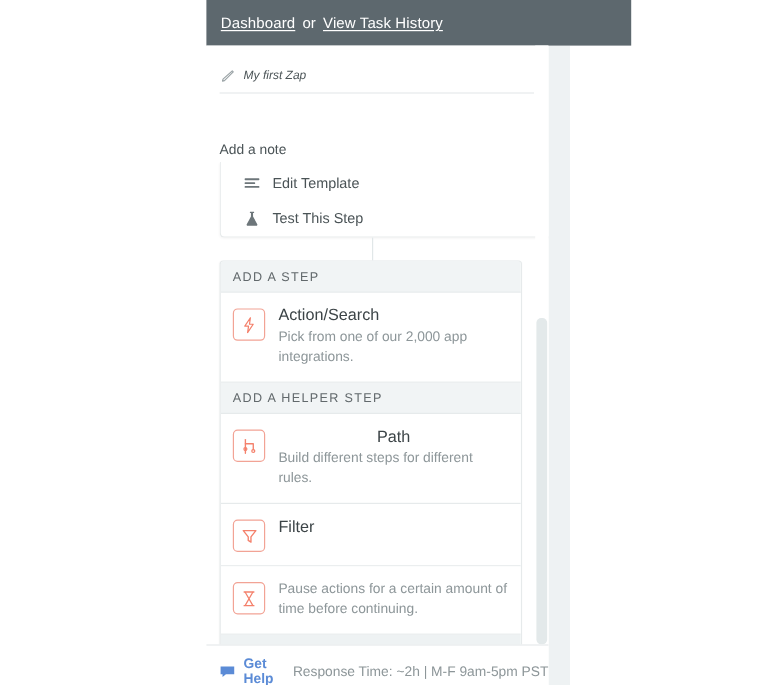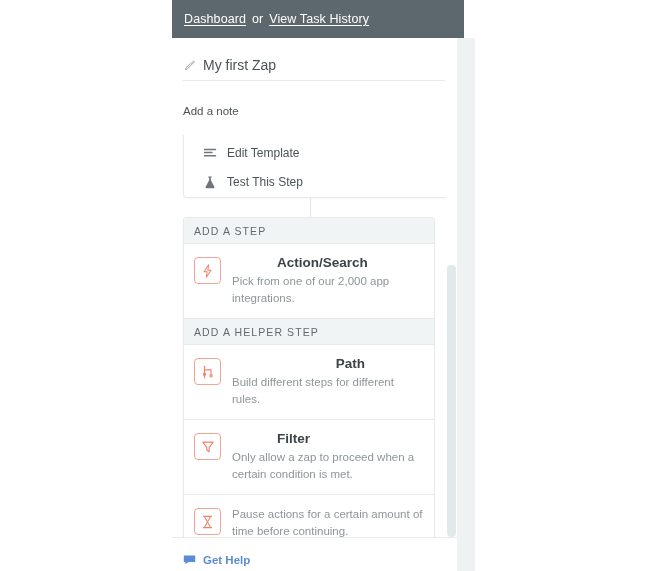--- a/index.html
+++ b/index.html
@@ -31,21 +31,21 @@
     width: 18px;
     height: 533px;
     background: #eef2f3;
   }
 
   
   .topbar {
     position: absolute;
     left: 172px;
     top: 0;
-    width: 292px;
+    width: 354px;
     height: 38px;
     background: #5d686e;
     box-sizing: border-box;
     display: flex;
     align-items: center;
     padding-left: 12px;
   }
   .topbar-link {
     color: #ffffff;
     font-size: 12.5px;
@@ -85,28 +85,29 @@
     box-sizing: border-box;
   }
   .pencil-icon {
     width: 13px;
     height: 13px;
     margin-right: 7px;
     flex: 0 0 auto;
     display: block;
   }
   .zap-title {
-    font-size: 14px;
+    font-size: 10px;
     color: #4a5356;
+    font-style: italic;
   }
 
   .add-note {
     position: absolute;
     left: 11px;
-    top: 67px;
+    top: 81px;
     font-size: 11.5px;
     color: #4a5356;
     cursor: pointer;
   }
 
   
   .step-card {
     position: absolute;
     left: 11px;
     top: 97px;
@@ -194,24 +195,23 @@
     align-items: center;
     justify-content: center;
     background: #ffffff;
   }
   .opt-icon-box svg { display: block; }
 
   .opt-text { flex: 1 1 auto; min-width: 0; }
   .opt-title {
     font-size: 13.5px;
     color: #3c4447;
-    font-weight: bold;
+    font-weight: normal;
     line-height: 16px;
     margin-bottom: 2px;
-    margin-left: 45px;
   }
   .opt-desc {
     font-size: 11.5px;
     color: #8d9699;
     line-height: 17px;
   }
 
   
   .footer {
     position: absolute;
@@ -342,21 +342,20 @@
     </div>
 
     <div class="opt-row">
       <span class="opt-icon-box">
         <svg width="14" height="14" viewBox="0 0 16 16">
           <path d="M2 2.5 H14 L9.3 8.4 V13.5 L6.7 11.8 V8.4 Z" fill="none" stroke="#f4816c" stroke-width="1.3" stroke-linejoin="round"></path>
         </svg>
       </span>
       <span class="opt-text" style="display: block;">
         <span class="opt-title" style="display: block;">Filter</span>
-        <span class="opt-desc" style="display: block;">Only allow a zap to proceed when a certain condition is met.</span>
       </span>
     </div>
 
     <div class="opt-row">
       <span class="opt-icon-box">
         <svg width="13" height="14" viewBox="0 0 16 17">
           <path d="M3 1.5 H13" stroke="#f4816c" stroke-width="1.4" stroke-linecap="round"></path>
           <path d="M3 15.5 H13" stroke="#f4816c" stroke-width="1.4" stroke-linecap="round"></path>
           <path d="M4 1.5 L12 15.5 M12 1.5 L4 15.5" stroke="#f4816c" stroke-width="1.3"></path>
         </svg>
@@ -375,13 +374,14 @@
 </div>
 
 <div class="scroll-track"></div>
 <div class="scroll-thumb"></div>
 
 <div class="footer">
   <svg class="chat-icon" viewBox="0 0 16 13">
     <path d="M1 1.5h14v8H6.5L3 12.2V9.5H1z" fill="#5b8bd6"></path>
   </svg>
   <span class="get-help">Get Help</span>
+  <span class="resp-time">Response Time: ~2h | M-F 9am-5pm PST</span>
 </div>
 
 </body></html>

